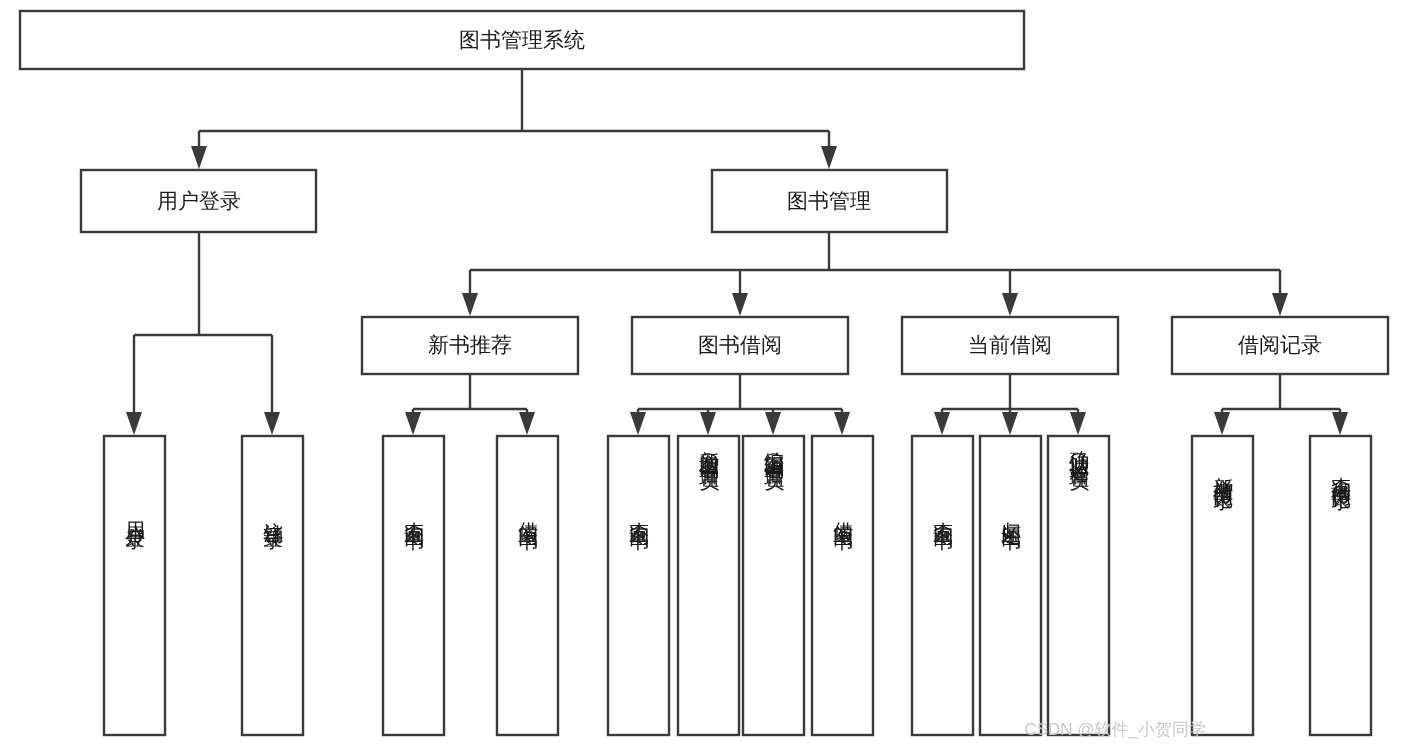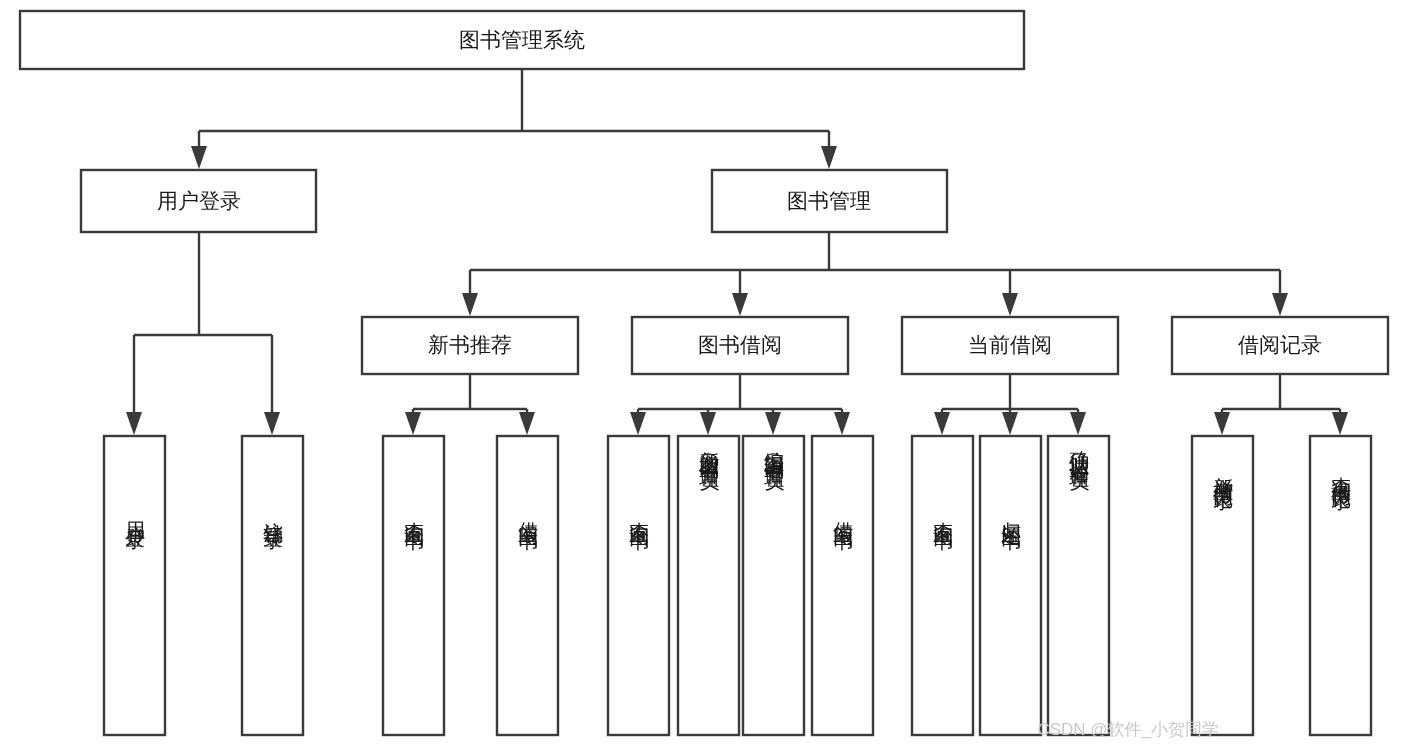--- a/index.html
+++ b/index.html
@@ -10,21 +10,20 @@
   body {
     width: 1405px;
     height: 747px;
     font-family: "Liberation Sans", "DejaVu Sans", sans-serif;
     overflow: hidden;
   }
   #chart-root {
     position: relative;
     width: 1228px;
     height: 747px;
-    padding-left: 7px;
   }
   svg.diagram {
     position: absolute;
     left: 0;
     top: 0;
     width: 1405px;
     height: 747px;
   }
   .node-rect {
     fill: #ffffff;
@@ -49,21 +48,21 @@
     stroke-width: 2.4;
     fill: none;
     stroke-linecap: butt;
   }
   .arrow-head {
     fill: #3a3a3a;
     stroke: none;
   }
   .watermark {
     position: absolute;
-    right: 16px;
+    right: 22px;
     bottom: 6px;
     color: #c9c9c9;
     font-size: 17px;
     font-family: "Liberation Sans", "DejaVu Sans", sans-serif;
     white-space: nowrap;
     pointer-events: none;
   }
 </style>
 </head>
 <body>

